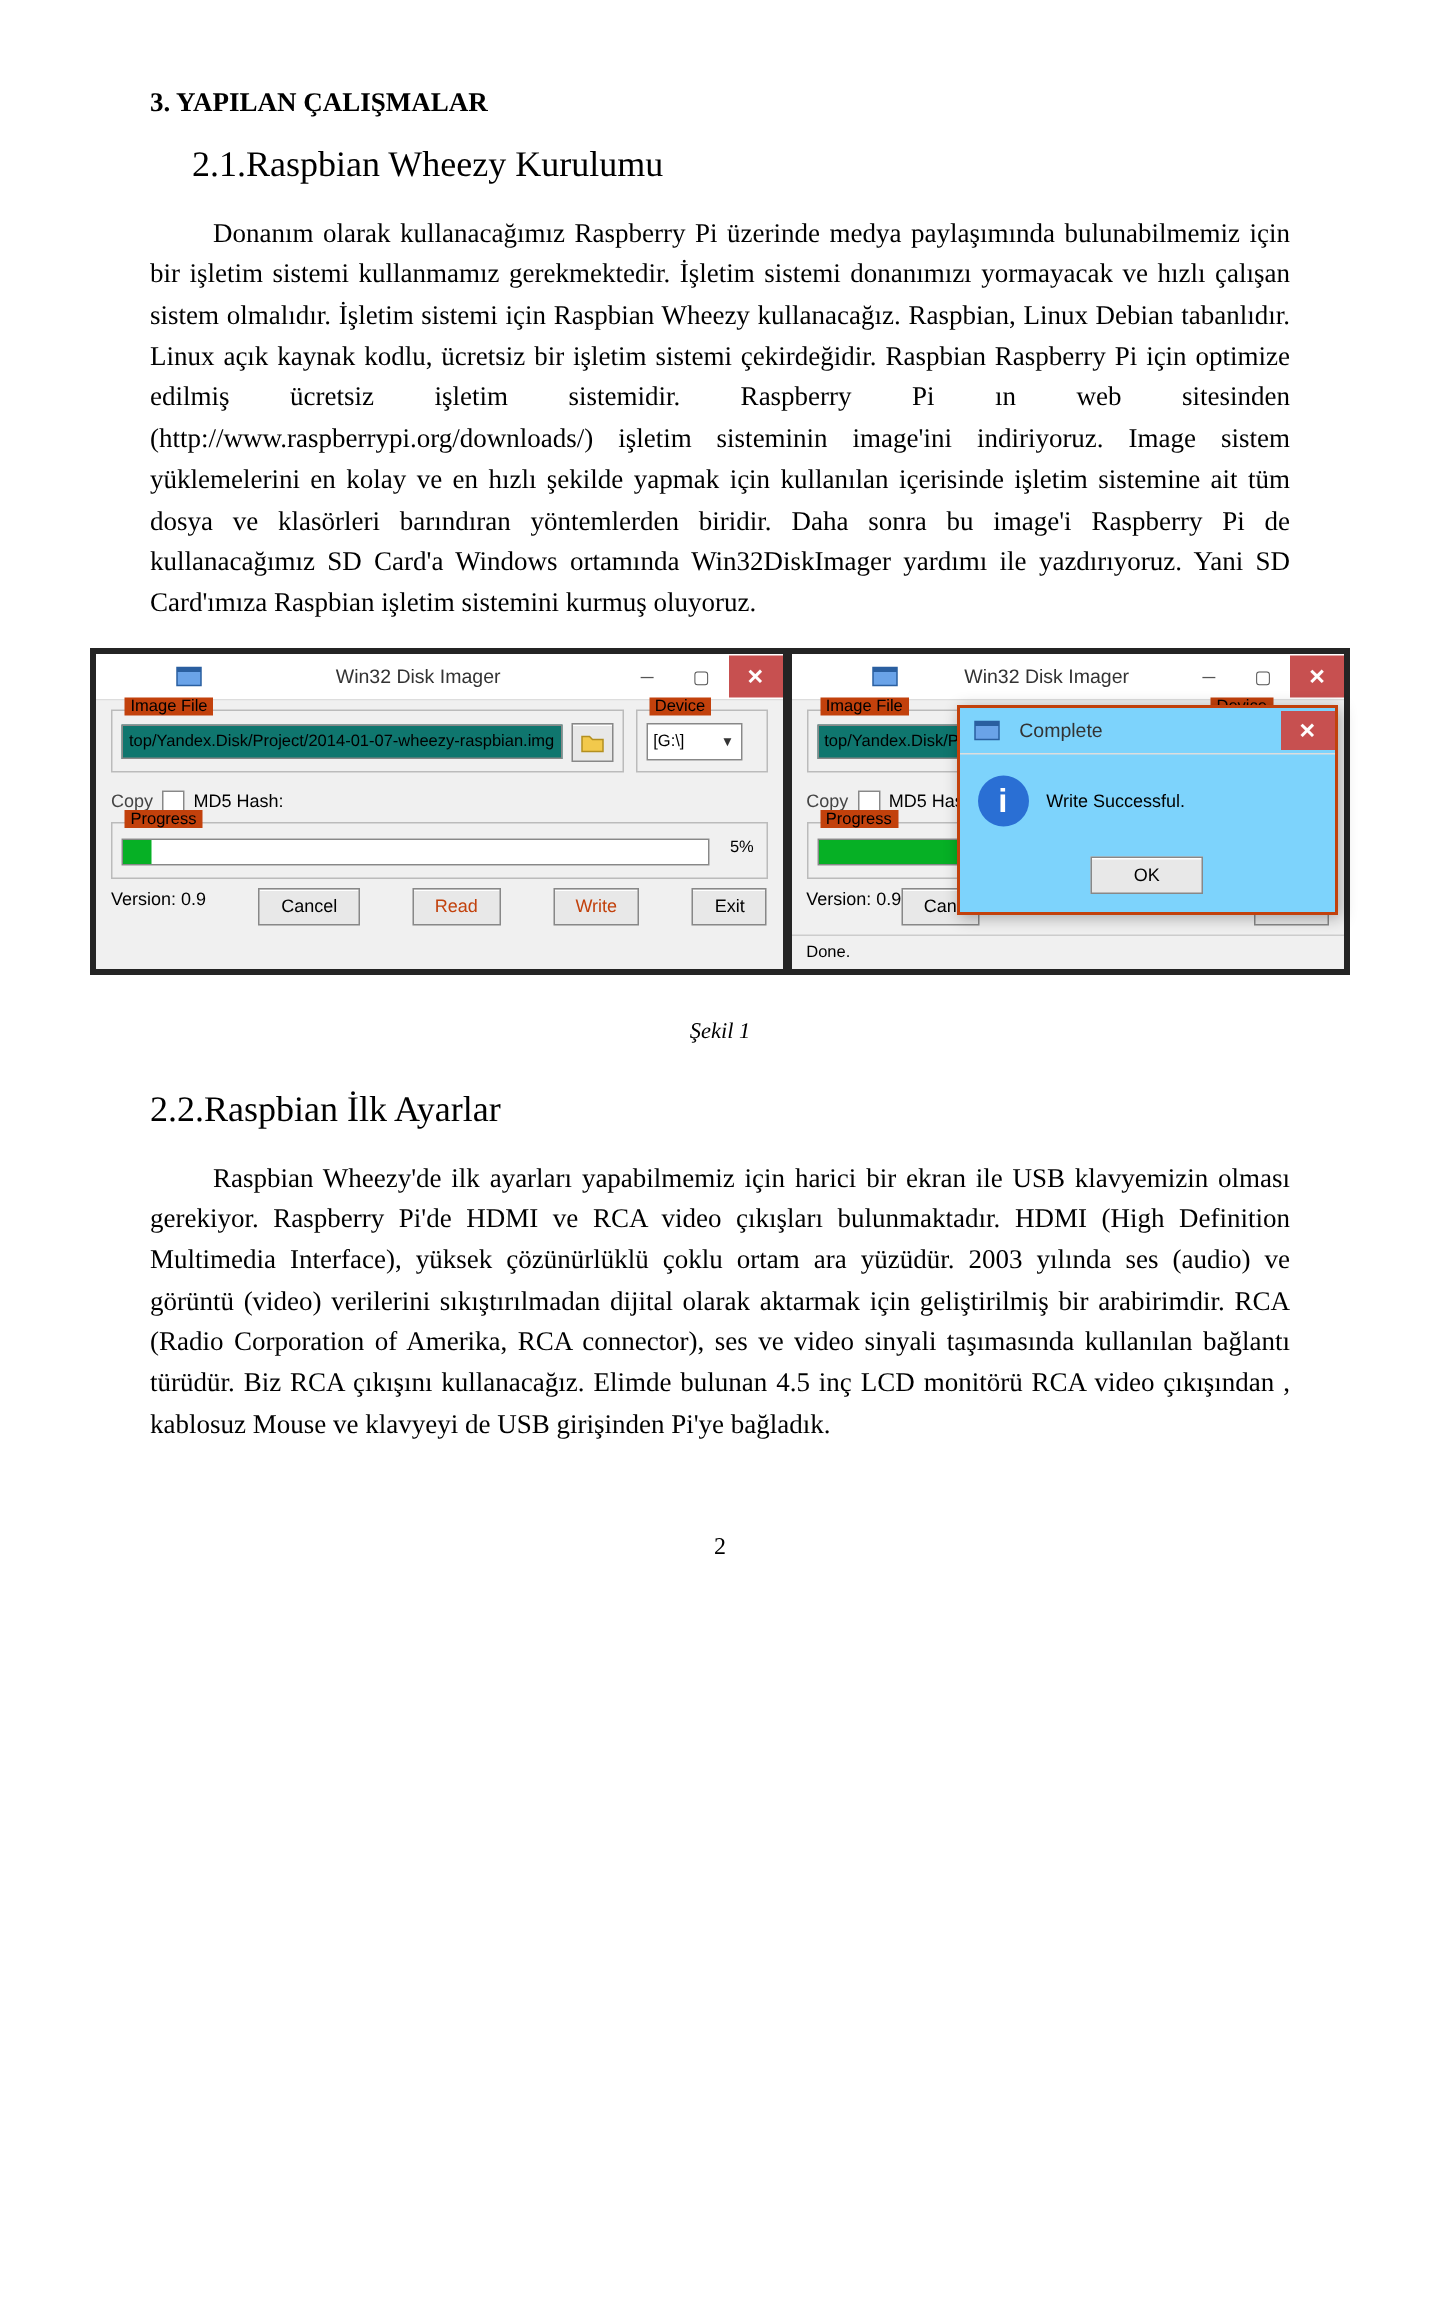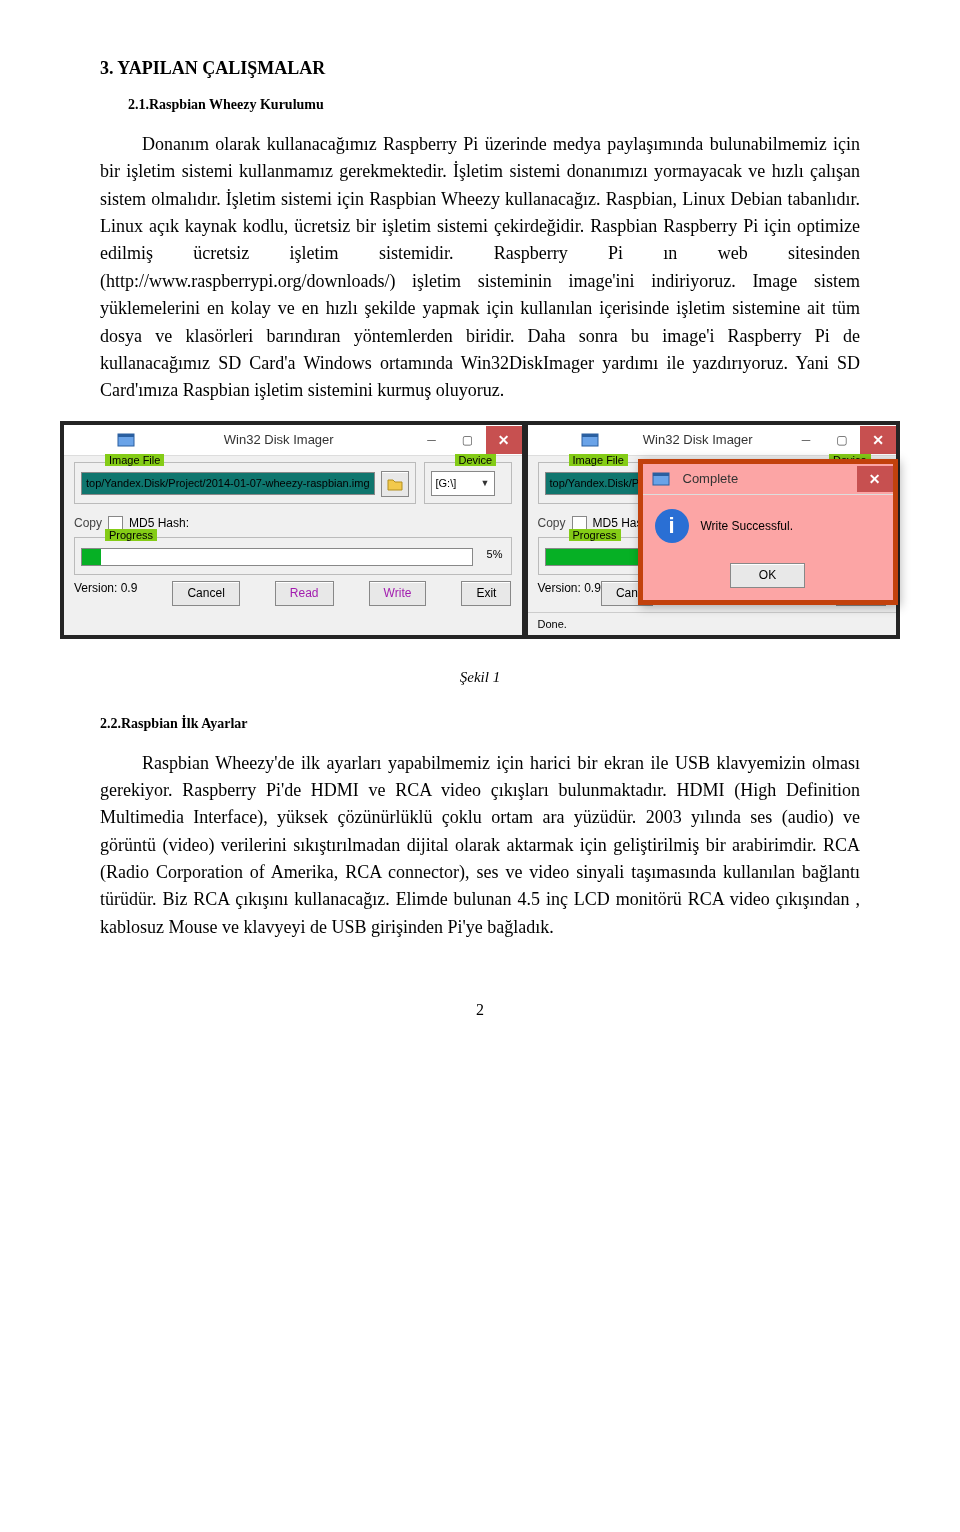--- a/index.html
+++ b/index.html
@@ -12,22 +12,22 @@
   }
   .page {
     padding: 50px 100px 40px 100px;
   }
   .h2 {
     font-size: 18px;
     font-weight: bold;
     margin: 8px 0 18px 0;
   }
   .h3 {
-    font-size: 14px;
-    font-weight: bold;
+    font-size: 24px;
+    font-weight: normal;
     margin: 18px 0 18px 0;
   }
   .indented .h3 { margin-left: 28px; }
   .para {
     font-size: 18px;
     line-height: 1.52;
     text-align: justify;
     margin: 0 0 14px 0;
     text-indent: 42px;
   }
@@ -89,24 +89,23 @@
   .group {
     border: 1px solid #bbb;
     position: relative;
     padding: 8px 6px 6px 6px;
     margin: 0 0 6px 0;
   }
   .group-title {
     position: absolute;
     top: -9px;
     left: 8px;
-    background: #84cc16;
+    background: #c2410c;
     padding: 0 4px;
     font-size: 11px;
-    margin-left: 22px;
   }
   .row {
     display: flex;
     align-items: center;
     gap: 6px;
   }
   .text-input {
     flex: 1;
     height: 21px;
     border: 1px solid #888;
@@ -172,38 +171,38 @@
     border: 1px solid #888;
     background: #e8e8e8;
     padding: 0 14px;
     font-size: 12px;
     display: inline-flex;
     align-items: center;
     justify-content: center;
     box-shadow: inset 0 1px 0 #fff;
   }
   .btn.disabled {
-    color: #a21caf;
+    color: #c2410c;
   }
   .bottom-row {
     display: flex;
     justify-content: space-between;
     align-items: flex-start;
     margin-top: 6px;
   }
   .status-line {
     border-top: 1px solid #ccc;
     padding: 5px 10px;
     font-size: 11px;
     background: #f0f0f0;
   }
   .dialog {
     position: absolute;
-    background: #fca5a5;
-    border: 5px solid #c2410c;
+    background: #7dd3fc;
+    border: 2px solid #c2410c;
     box-shadow: 2px 2px 10px rgba(0,0,0,0.3);
     width: 250px;
   }
   .dialog-titlebar {
     display: flex;
     align-items: center;
     height: 30px;
     border-bottom: 1px solid #ddd;
   }
   .dialog-titlebar .win-btn.close {

